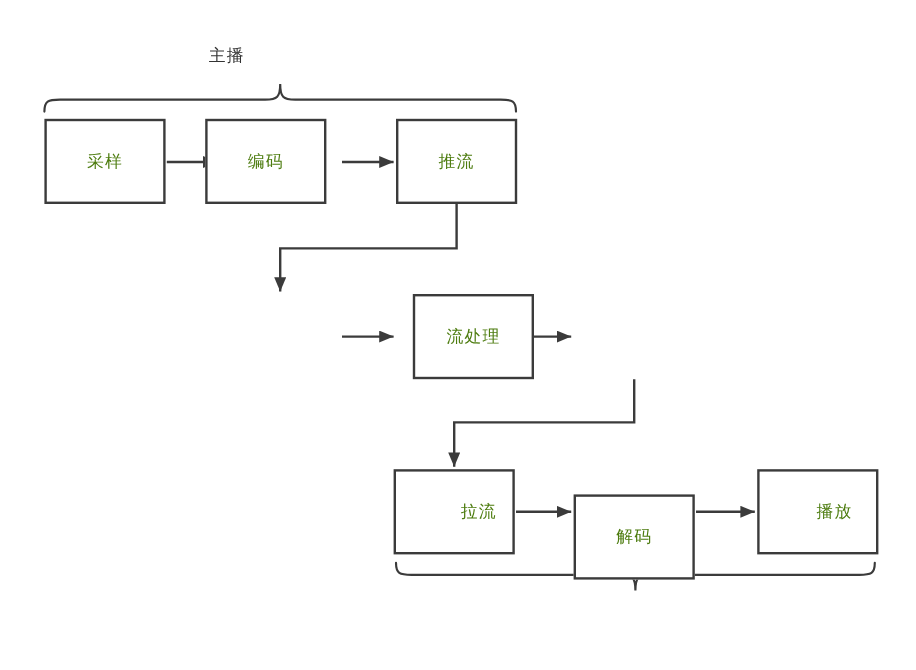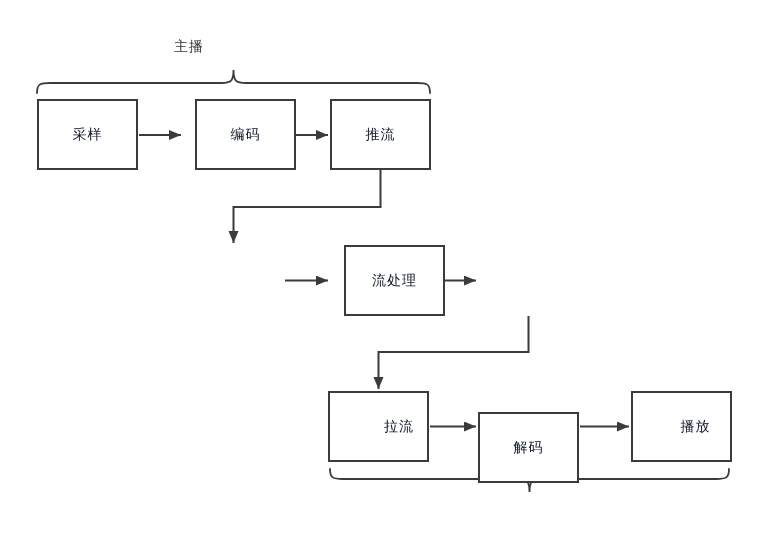--- a/index.html
+++ b/index.html
@@ -26,34 +26,34 @@
     position: absolute;
     width: 101px;
     height: 71px;
     box-sizing: border-box;
     border: 2px solid #3b3b3b;
     background: #ffffff;
     display: flex;
     align-items: center;
     justify-content: center;
     font-size: 14px;
-    color: #0f172a;
+    color: #4d7c0f;
     letter-spacing: 1px;
   }
   .group-label {
     position: absolute;
     width: 120px;
     text-align: left;
     font-size: 14px;
     color: #333333;
     letter-spacing: 1px;
   }
   
   .n-sampling          { left: 37px;  top: 99px;  }
-  .n-encoding          { left: 195px; top: 99px;  }
+  .n-encoding          { left: 171px; top: 99px;  }
   .n-push-stream       { left: 330px; top: 99px;  }
   .n-receive-stream    { left: 183px; top: 245px; }
   .n-stream-processing { left: 344px; top: 245px; text-align: center; }
   .n-distribution      { left: 478px; top: 245px; }
   .n-pull-stream       { left: 328px; top: 391px; padding-left: 41px; }
   .n-decoding          { left: 478px; top: 412px; }
   .n-playback          { left: 631px; top: 391px; padding-left: 28px; }
   .lbl-anchor   { left: 174px; top: 38px;  }
   .lbl-audience { left: 470px; top: 506px; }
 </style>

